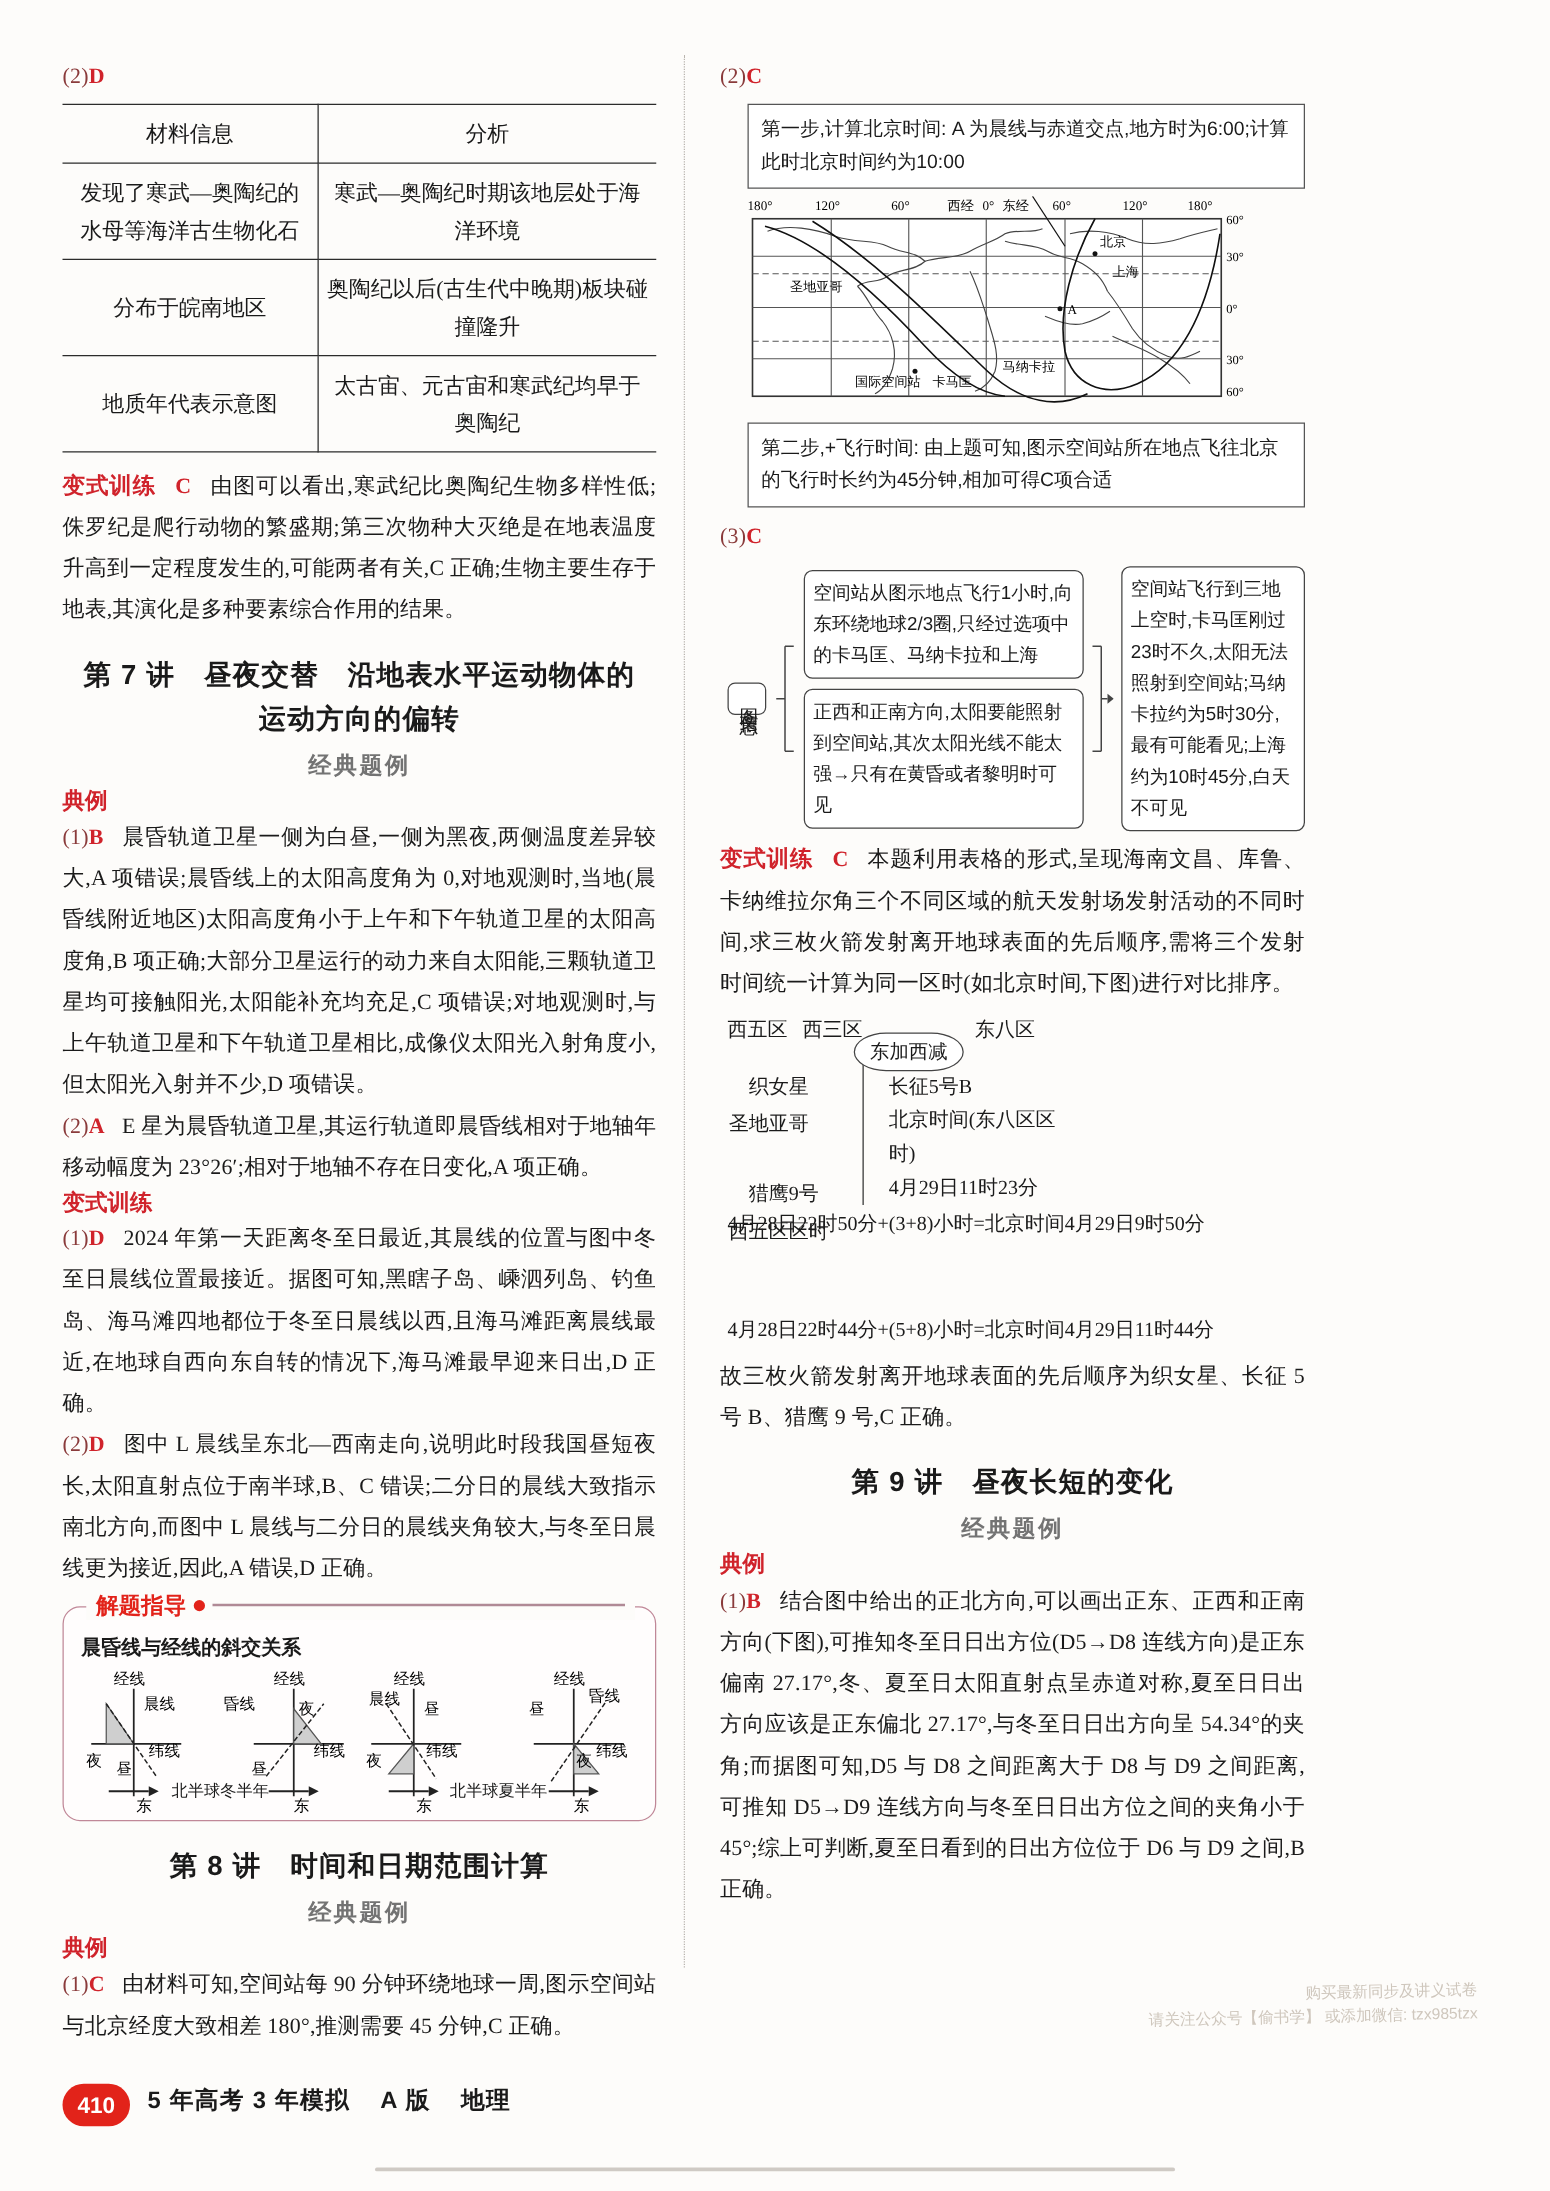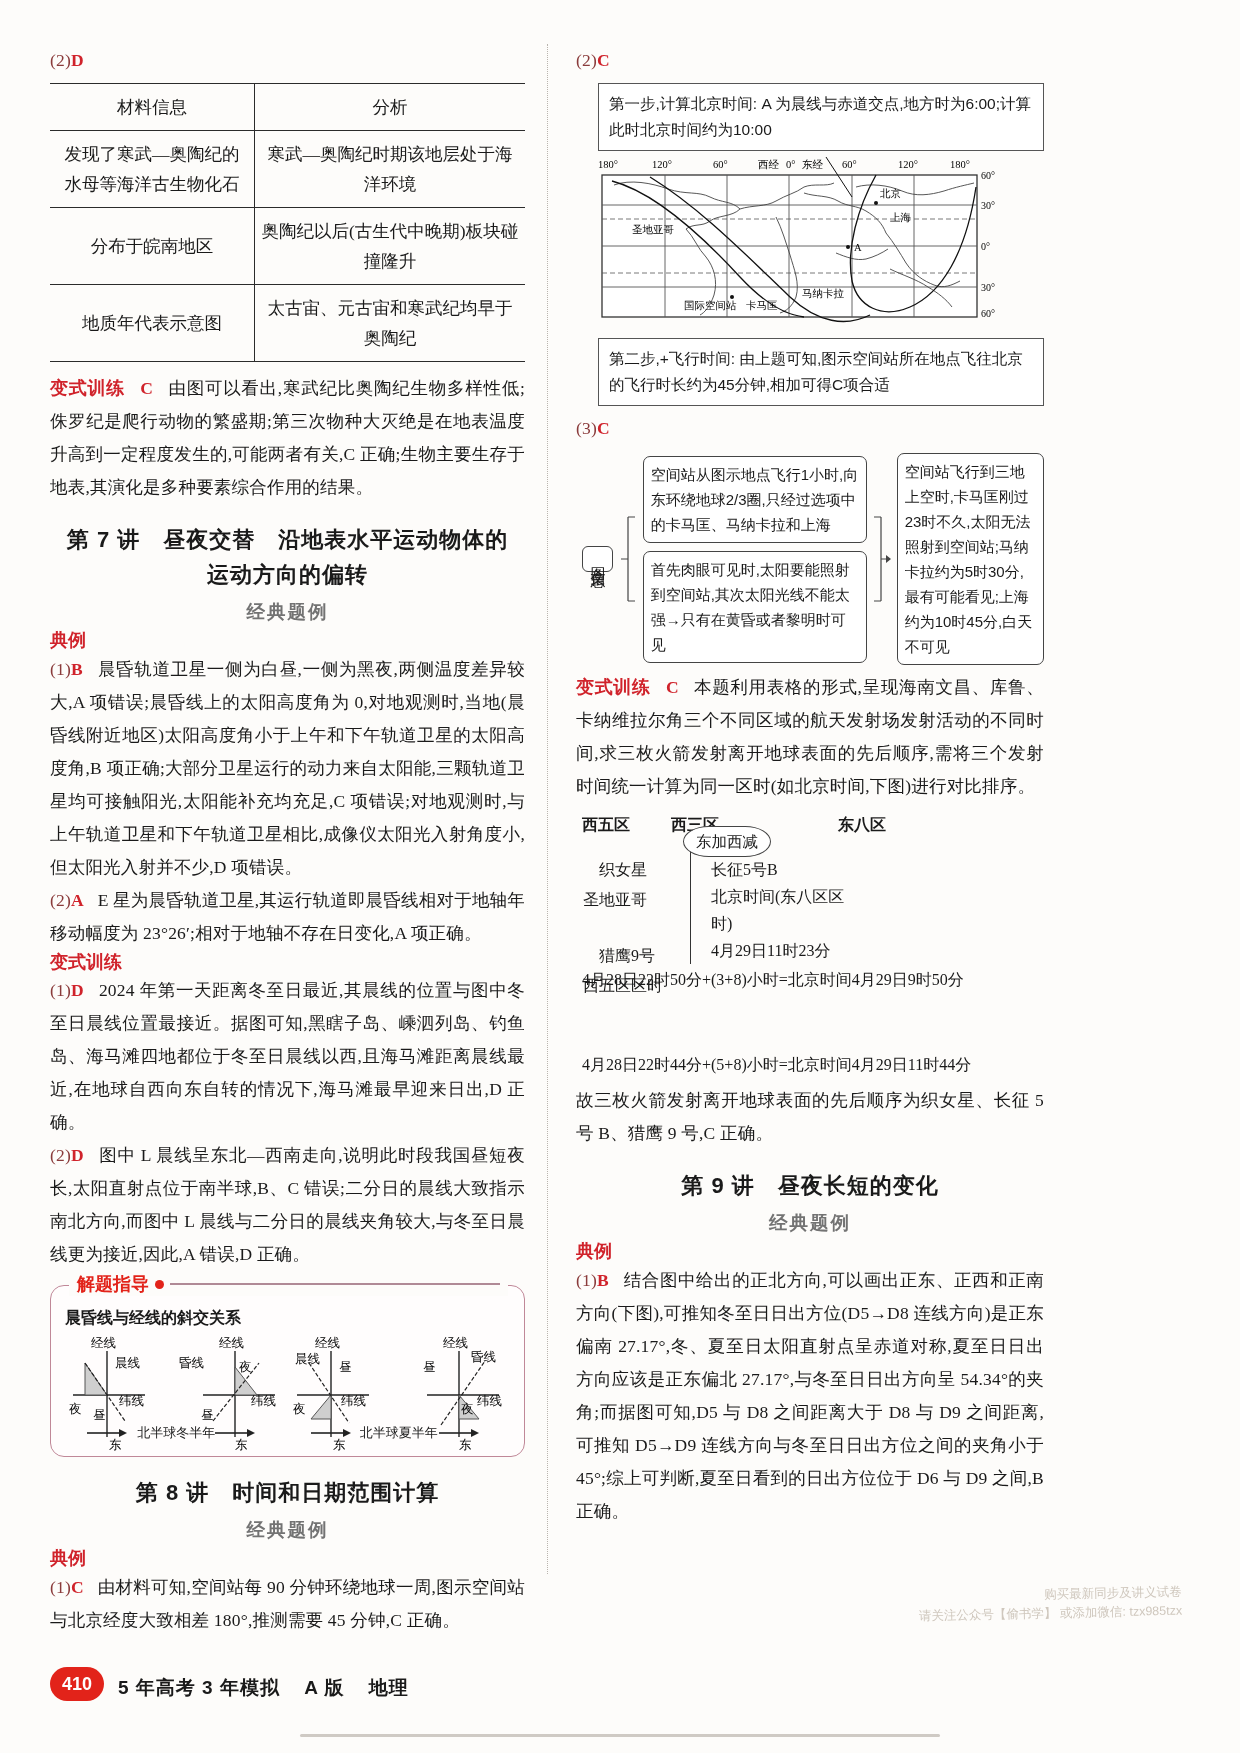--- a/index.html
+++ b/index.html
@@ -117,27 +117,27 @@
 
   
   .rocketfig {
     margin:8px 0 6px 6px; font-size:16px; line-height:27px;
     font-family:"Liberation Serif","DejaVu Serif",serif; position:relative;
   }
   .rocketfig .cloud {
     display:inline-block; border:1.3px solid #444; border-radius:30px/18px;
     padding:1px 12px; background:#fff; font-size:15.5px;
   }
-  .rk-head { display:flex; gap:41px;font-weight:bold; }
+  .rk-head { display:flex; gap:12px; }
   .rk-body { display:flex; gap:10px; }
 
   
   .footer {
     position:absolute; left:50px; bottom:52px; display:flex;
-    align-items:flex-end; gap:14px;
+    align-items:flex-start; gap:14px;
   }
   .pagebadge {
     width:54px;height:34px;border-radius:17px;background:#e2231a;color:#fff;
     display:flex;align-items:center;justify-content:center;font-weight:bold;
     font-size:18px; font-family:"Liberation Sans","DejaVu Sans",sans-serif;
   }
   .footer-text {
     font-weight:bold; font-size:19px; letter-spacing:1px;
     font-family:"Liberation Sans","DejaVu Sans",sans-serif;
   }
@@ -404,21 +404,21 @@
 
       <div class="flow">
         <div class="flowlabel">图文信息</div>
         <div class="conn">
           <svg width="16" height="100" viewBox="0 0 16 100">
             <path d="M1 50 H8 M8 8 V92 M8 8 H15 M8 92 H15" fill="none" stroke="#444" stroke-width="1.2"></path>
           </svg>
         </div>
         <div class="flowmid">
           <div class="fbox">空间站从图示地点飞行1小时,向东环绕地球2/3圈,只经过选项中的卡马匡、马纳卡拉和上海</div>
-          <div class="fbox">首先肉眼可见时,太阳要能照射到空间站,其次太阳光线不能太强→只有在黄昏或者黎明时可见</div>
+          <div class="fbox">正西和正南方向,太阳要能照射到空间站,其次太阳光线不能太强→只有在黄昏或者黎明时可见</div>
         </div>
         <div class="conn">
           <svg width="18" height="100" viewBox="0 0 18 100">
             <path d="M1 8 H8 M8 8 V92 M1 92 H8 M8 50 H13" fill="none" stroke="#444" stroke-width="1.2"></path>
             <polygon points="13,46 18,50 13,54" fill="#444"></polygon>
           </svg>
         </div>
         <div class="fbox tall">空间站飞行到三地上空时,卡马匡刚过23时不久,太阳无法照射到空间站;马纳卡拉约为5时30分,最有可能看见;上海约为10时45分,白天不可见</div>
       </div>
 

